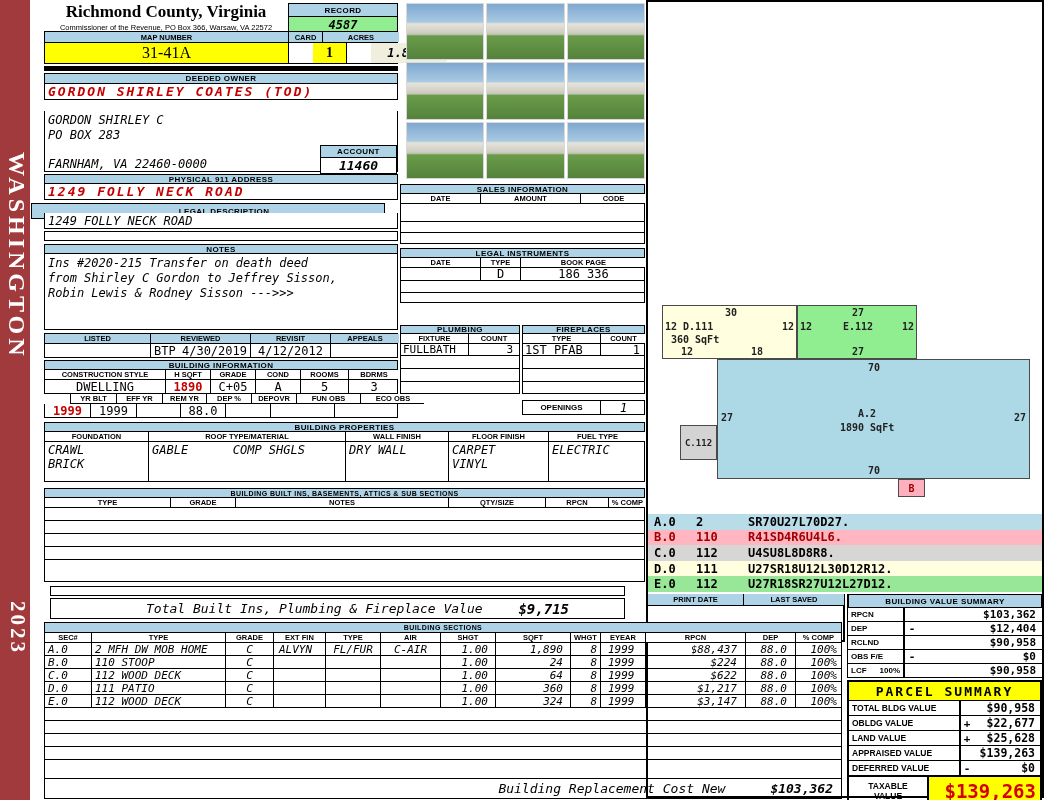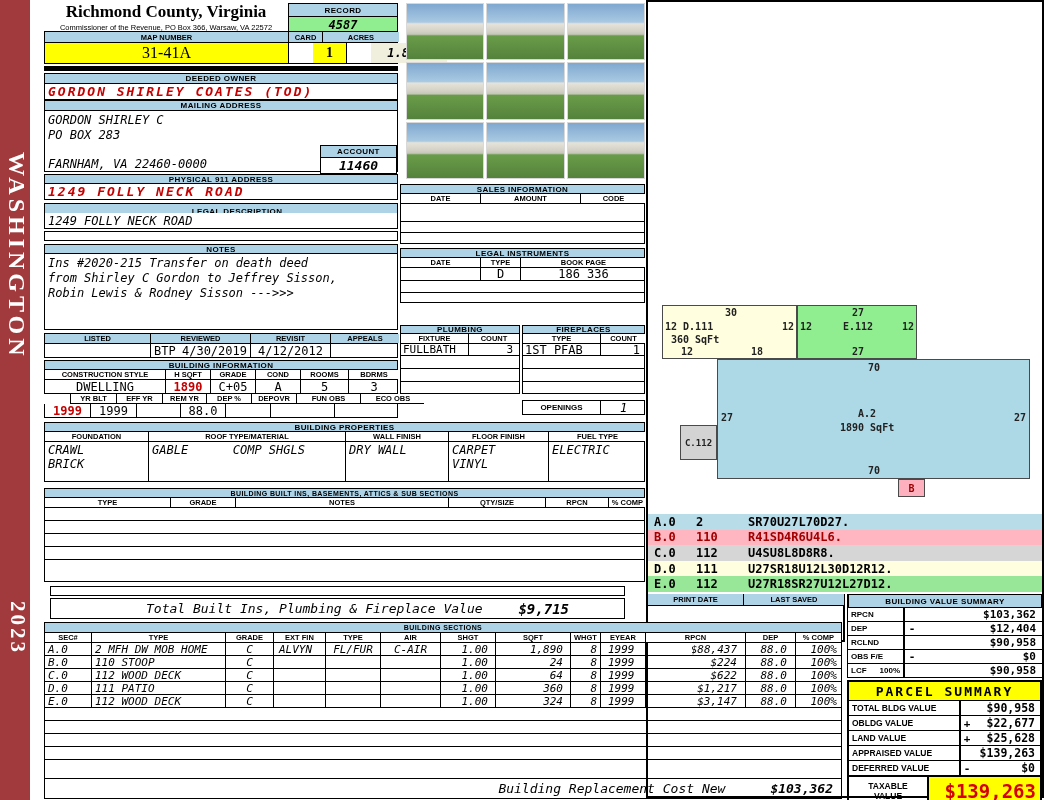--- a/index.html
+++ b/index.html
@@ -94,35 +94,34 @@
   <div class="abs g g-map" style="left:44px;top:43px;width:354px;height:21px;border:1px solid #000;border-top:none;gap:24px;">
     <div class="cell cc" style="background:#ffff00;font:16px 'Liberation Serif',serif;">31-41A</div>
     <div class="cell cc" style="background:#ffff00;font:bold 14px 'Liberation Serif',serif;">1</div>
     <div class="cell cc mono b" style="background:#f0efde;font-size:12px;">1.8760</div>
   </div>
   <div class="abs" style="left:44px;top:66px;width:354px;height:5px;background:#000;"></div>
 
   <div class="abs bar" style="left:44px;top:73px;width:354px;height:11px;">DEEDED OWNER</div>
   <div class="abs box mono b red" style="left:44px;top:84px;width:354px;height:16px;border-top:none;font-size:13px;letter-spacing:2px;display:flex;align-items:center;padding-left:3px;">GORDON SHIRLEY COATES (TOD)</div>
 
-  <div class="abs bar" style="left:44px;top:100px;width:354px;height:11px;">MAILING ADDRESS</div>
   <div class="abs box" style="left:44px;top:111px;width:354px;height:61px;border-top:none;">
     <div class="mono" style="font-size:12px;padding:2px 0 0 3px;">GORDON SHIRLEY C</div>
     <div class="mono" style="font-size:12px;padding:1px 0 0 3px;">PO BOX 283</div>
     <div class="mono" style="font-size:12px;padding:15px 0 0 3px;">FARNHAM, VA 22460-0000</div>
     <div class="abs" style="right:0;bottom:0;width:77px;height:26px;">
       <div class="bar" style="height:11px;">ACCOUNT</div>
       <div class="box mono b" style="height:15px;border-top:none;display:flex;align-items:center;justify-content:center;font-size:13px;">11460</div>
     </div>
   </div>
 
   <div class="abs bar" style="left:44px;top:174px;width:354px;height:10px;">PHYSICAL 911 ADDRESS</div>
   <div class="abs box mono b red" style="left:44px;top:184px;width:354px;height:16px;border-top:none;font-size:13px;letter-spacing:2px;display:flex;align-items:center;padding-left:3px;">1249 FOLLY NECK ROAD</div>
 
-  <div class="abs bar" style="left:44px;top:203px;width:354px;height:16px;padding-left:32px;">LEGAL DESCRIPTION</div>
+  <div class="abs bar" style="left:31px;top:203px;width:354px;height:16px;padding-left:32px;">LEGAL DESCRIPTION</div>
   <div class="abs box mono" style="left:44px;top:213px;width:354px;height:16px;border-top:none;font-size:12px;display:flex;align-items:center;padding-left:3px;">1249 FOLLY NECK ROAD</div>
   <div class="abs box" style="left:44px;top:231px;width:354px;height:10px;"></div>
 
   <div class="abs bar" style="left:44px;top:244px;width:354px;height:10px;">NOTES</div>
   <div class="abs box mono" style="left:44px;top:254px;width:354px;height:76px;border-top:none;font-size:12px;line-height:15px;padding:2px 0 0 3px;">
     <div>Ins #2020-215 Transfer on death deed</div>
     <div>from Shirley C Gordon to Jeffrey Sisson,</div>
     <div>Robin Lewis &amp; Rodney Sisson  ---&gt;&gt;&gt;</div>
   </div>
 

